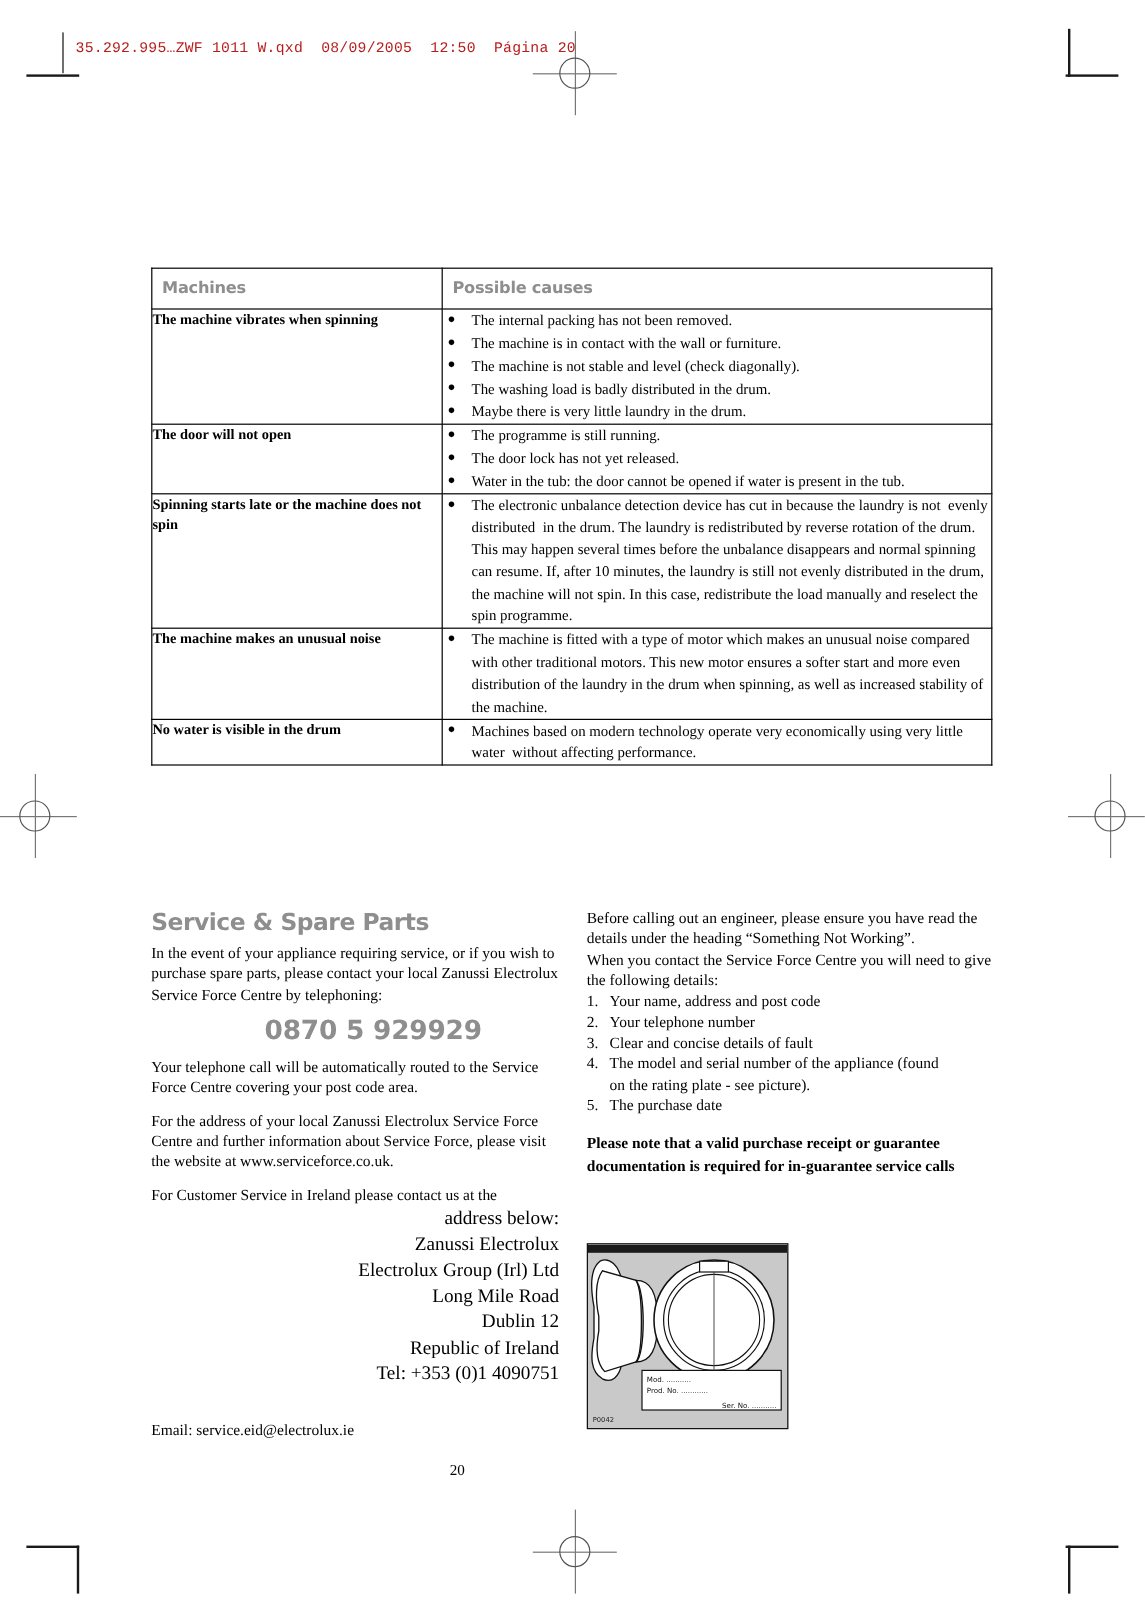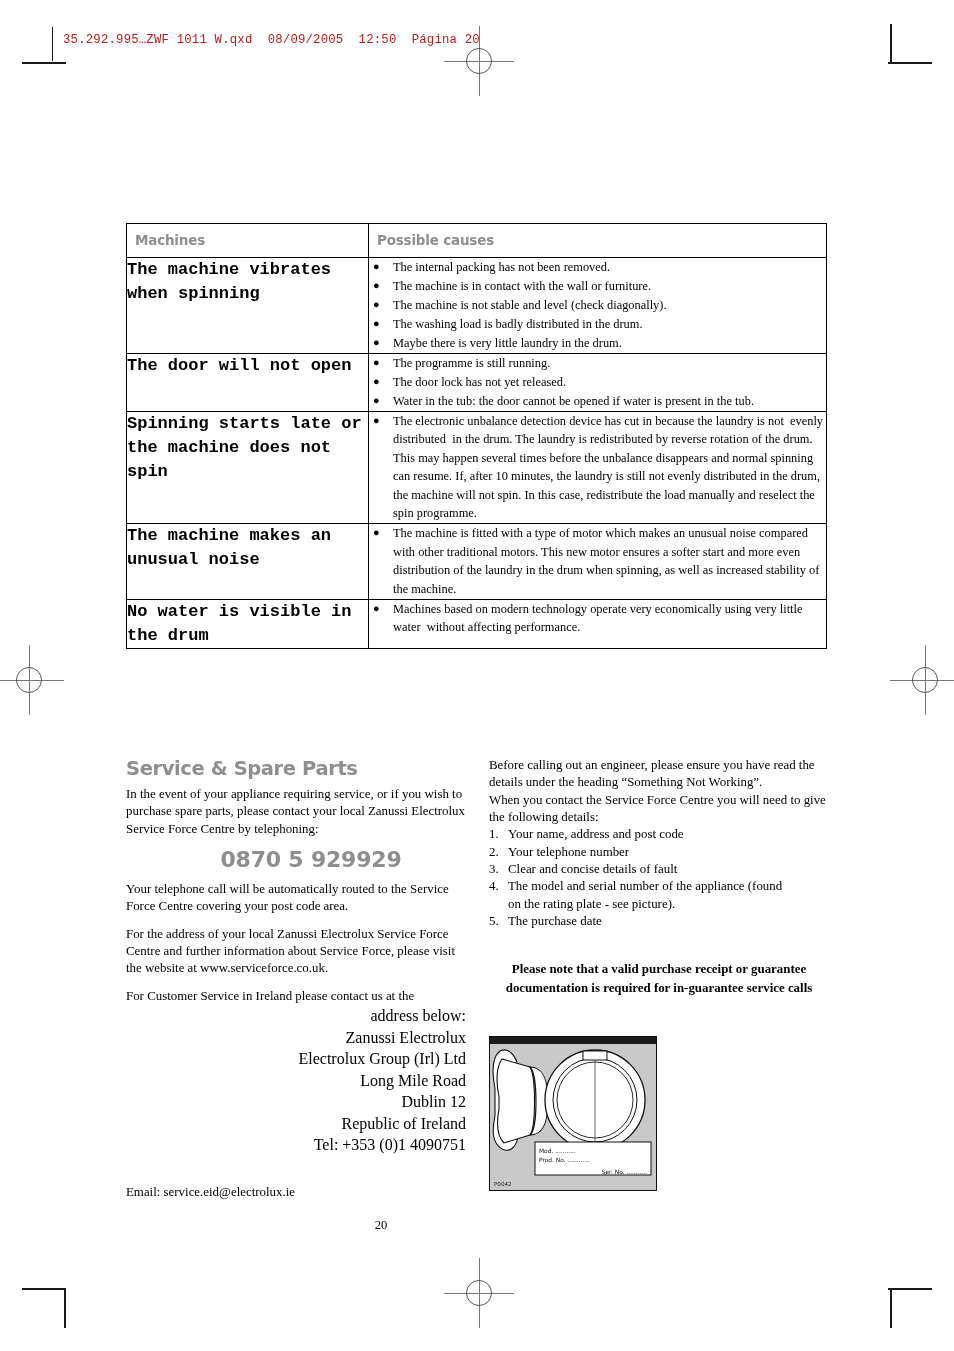--- a/index.html
+++ b/index.html
@@ -73,23 +73,23 @@
     font-family: "DejaVu Sans", sans-serif;
     font-weight: bold;
     font-size: 13.5px;
     color: #8e8e8e;
     text-align: left;
     padding: 8px 8px 9px 8px;
     letter-spacing: -0.2px;
   }
 
   .sym-cell {
-    font-family: Liberation Mono, monospace;
-    font-weight: bold;
-    font-size: 17px;
+    font-family: Liberation Serif, serif;
+    font-weight: bold;
+    font-size: 12px;
     line-height: 1.42;
     padding: 6px 6px 8px 7px;
   }
   .cause-cell {
     padding: 6px 8px 8px 8px;
   }
   .cause-list { margin: 0; padding: 0; list-style: none; }
   .cause-list li {
     position: relative;
     padding-left: 24px;
@@ -151,25 +151,24 @@
   .numlist { margin: 0; padding: 0; list-style: none; }
   .numlist li {
     position: relative;
     padding-left: 19px;
     font-size: 12.9px;
     line-height: 1.345;
     white-space: pre-line;
   }
   .numlist li .num { position: absolute; left: 0; top: 0; }
   .note-bold {
-    margin: 30px 0 0 0;
+    margin: 14px 0 0 0;
     font-weight: bold;
     font-size: 12.9px;
     line-height: 1.42;
-    text-align: center;
   }
 
   
   .illus {
     position: absolute;
     left: 489px; top: 1036px;
     width: 168px; height: 155px;
     border: 1.2px solid #111;
     background: #c9c9c9;
     box-sizing: border-box;

